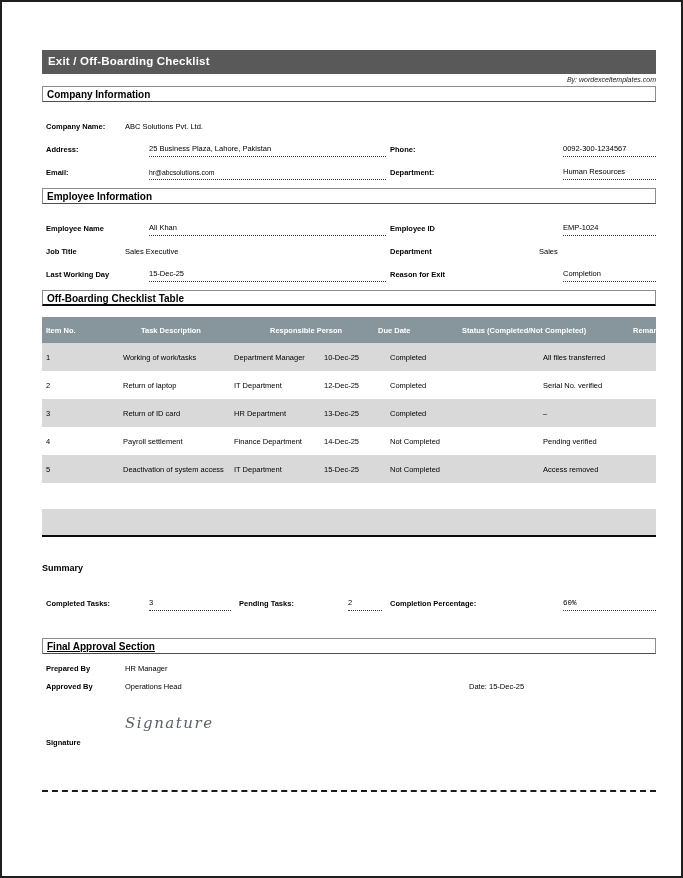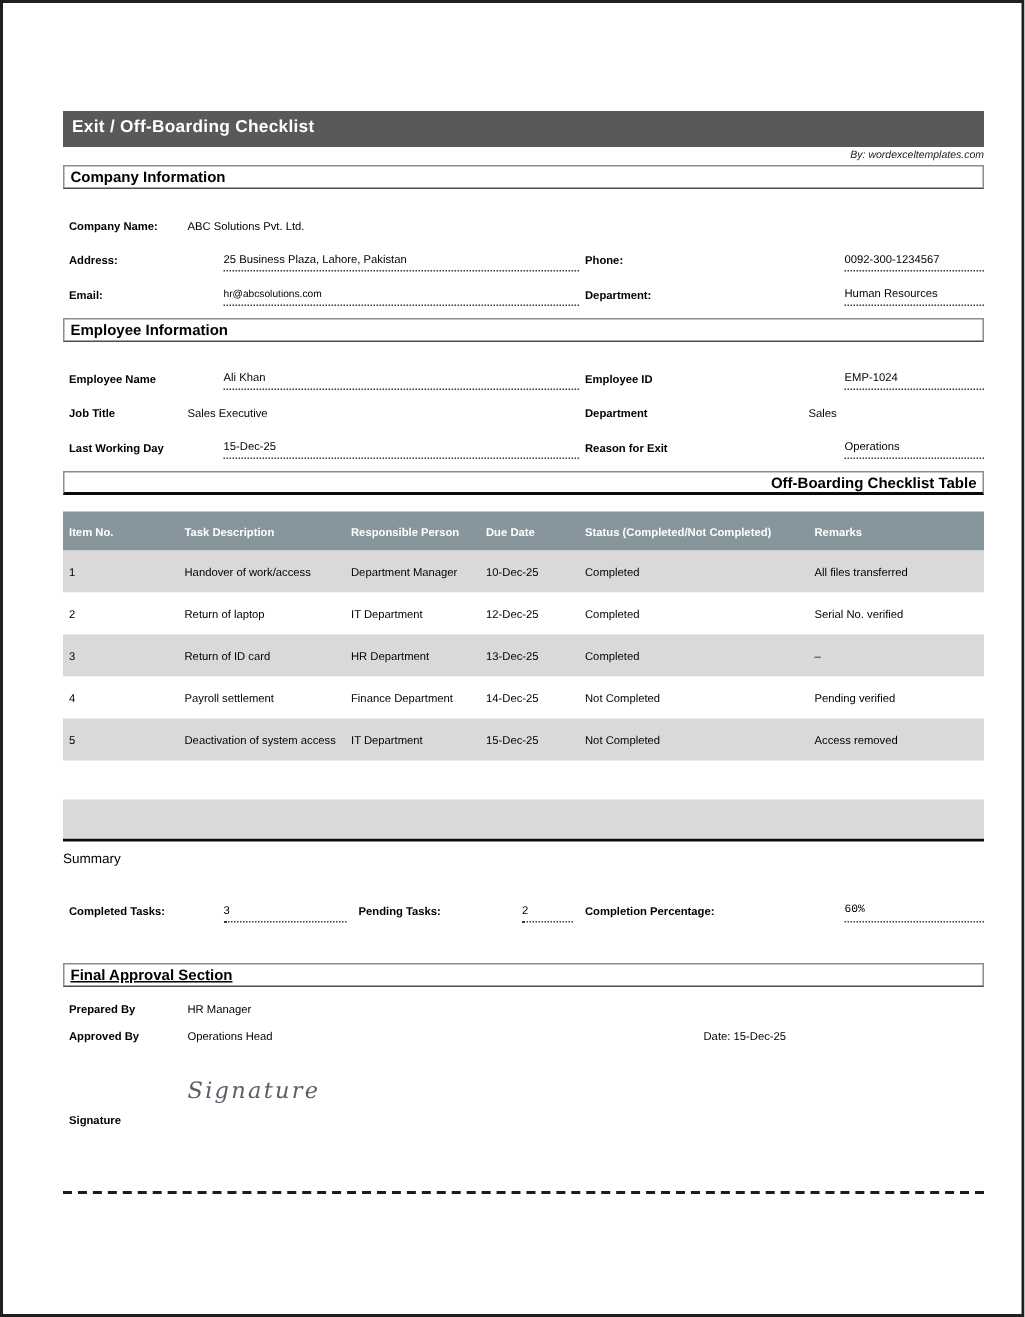--- a/index.html
+++ b/index.html
@@ -12,21 +12,21 @@
     border: 2px solid var(--frame_border, #1f1f1f);
     position: relative;
     overflow: hidden;
   }
   .content {
     margin: 0 25px 0 40px; 
   }
 
   
   .title-bar {
-    margin-top: 72px;
+    margin-top: 48px;
     background: var(--title_bar_bg, #595959);
     color: #ffffff;
     font-size: 11.5px;
     font-weight: bold;
     letter-spacing: .2px;
     padding: 5px 6px 6px 6px;
     height: 24px;
   }
   .byline {
     margin-top: 2px;
@@ -40,21 +40,21 @@
   
   .section-box {
     border: 1px solid #8c8c8c;
     border-bottom: 1px solid #4d4d4d;
     font-size: 10px;
     font-weight: bold;
     color: #000;
     padding: 2px 4px 3px 4px;
     height: 16px;
   }
-  .section-box.thick-bottom { border-bottom: 2.5px solid #0a0a0a; text-align: right; }
+  .section-box.thick-bottom { border-bottom: 2.5px solid #0a0a0a; }
 
   
   .fields { margin-top: 9px; }
   .field-row {
     display: grid;
     grid-template-columns: 83px 261px 153px 1fr;
     align-items: end;
     height: 23px;
     font-size: 7.5px;
   }
@@ -71,31 +71,32 @@
     grid-template-columns: 77px 111px 90px 66px 153px 1fr;
     align-items: center;
     font-size: 7.5px;
   }
   .trow > div { padding: 3px 4px; }
   .thead {
     background: var(--table_header_bg, #87969c);
     color: #ffffff;
     font-weight: bold;
     min-height: 26px;
+    gap: 18px;
   }
   .tbody-row { min-height: 28px; background: #ffffff; }
   .tbody-row.alt { background: var(--row_alt_bg, #d9d9d9); }
   .empty-row { height: 26px; }
   .table-bottom { border-bottom: 2.5px solid #0a0a0a; }
 
   
   .summary-title {
-    margin-top: 6px;
+    margin-top: 26px;
     font-size: 9px;
-    font-weight: normal;
+    font-weight: bold;
     height: 12px;
   }
   .summary-row {
     display: grid;
     grid-template-columns: 83px 114px 85px 66px 149px 1fr;
     align-items: end;
     margin-top: 14px;
     height: 22px;
     font-size: 7.5px;
   }
@@ -178,41 +179,41 @@
       <div class="field-row">
         <div class="flabel">Job Title</div>
         <div class="fvalue">Sales Executive</div>
         <div class="flabel">Department</div>
         <div class="fvalue">Sales</div>
       </div>
       <div class="field-row">
         <div class="flabel">Last Working Day</div>
         <div class="fvalue dot">15-Dec-25</div>
         <div class="flabel">Reason for Exit</div>
-        <div class="fvalue dot">Operations</div>
+        <div class="fvalue dot">Completion</div>
       </div>
     </div>
 
     <div class="section-box thick-bottom" style="margin-top:8px;">
       <span>Off-Boarding Checklist Table</span>
     </div>
 
     <div class="table-wrap table-bottom">
       <div class="trow thead">
         <div>Item No.</div>
         <div>Task Description</div>
         <div>Responsible Person</div>
         <div>Due Date</div>
         <div>Status (Completed/Not Completed)</div>
         <div>Remarks</div>
       </div>
 
       <div class="trow tbody-row alt">
         <div>1</div>
-        <div>Handover of work/access</div>
+        <div>Working of work/tasks</div>
         <div>Department Manager</div>
         <div>10-Dec-25</div>
         <div>Completed</div>
         <div>All files transferred</div>
       </div>
       <div class="trow tbody-row">
         <div>2</div>
         <div>Return of laptop</div>
         <div>IT Department</div>
         <div>12-Dec-25</div>

